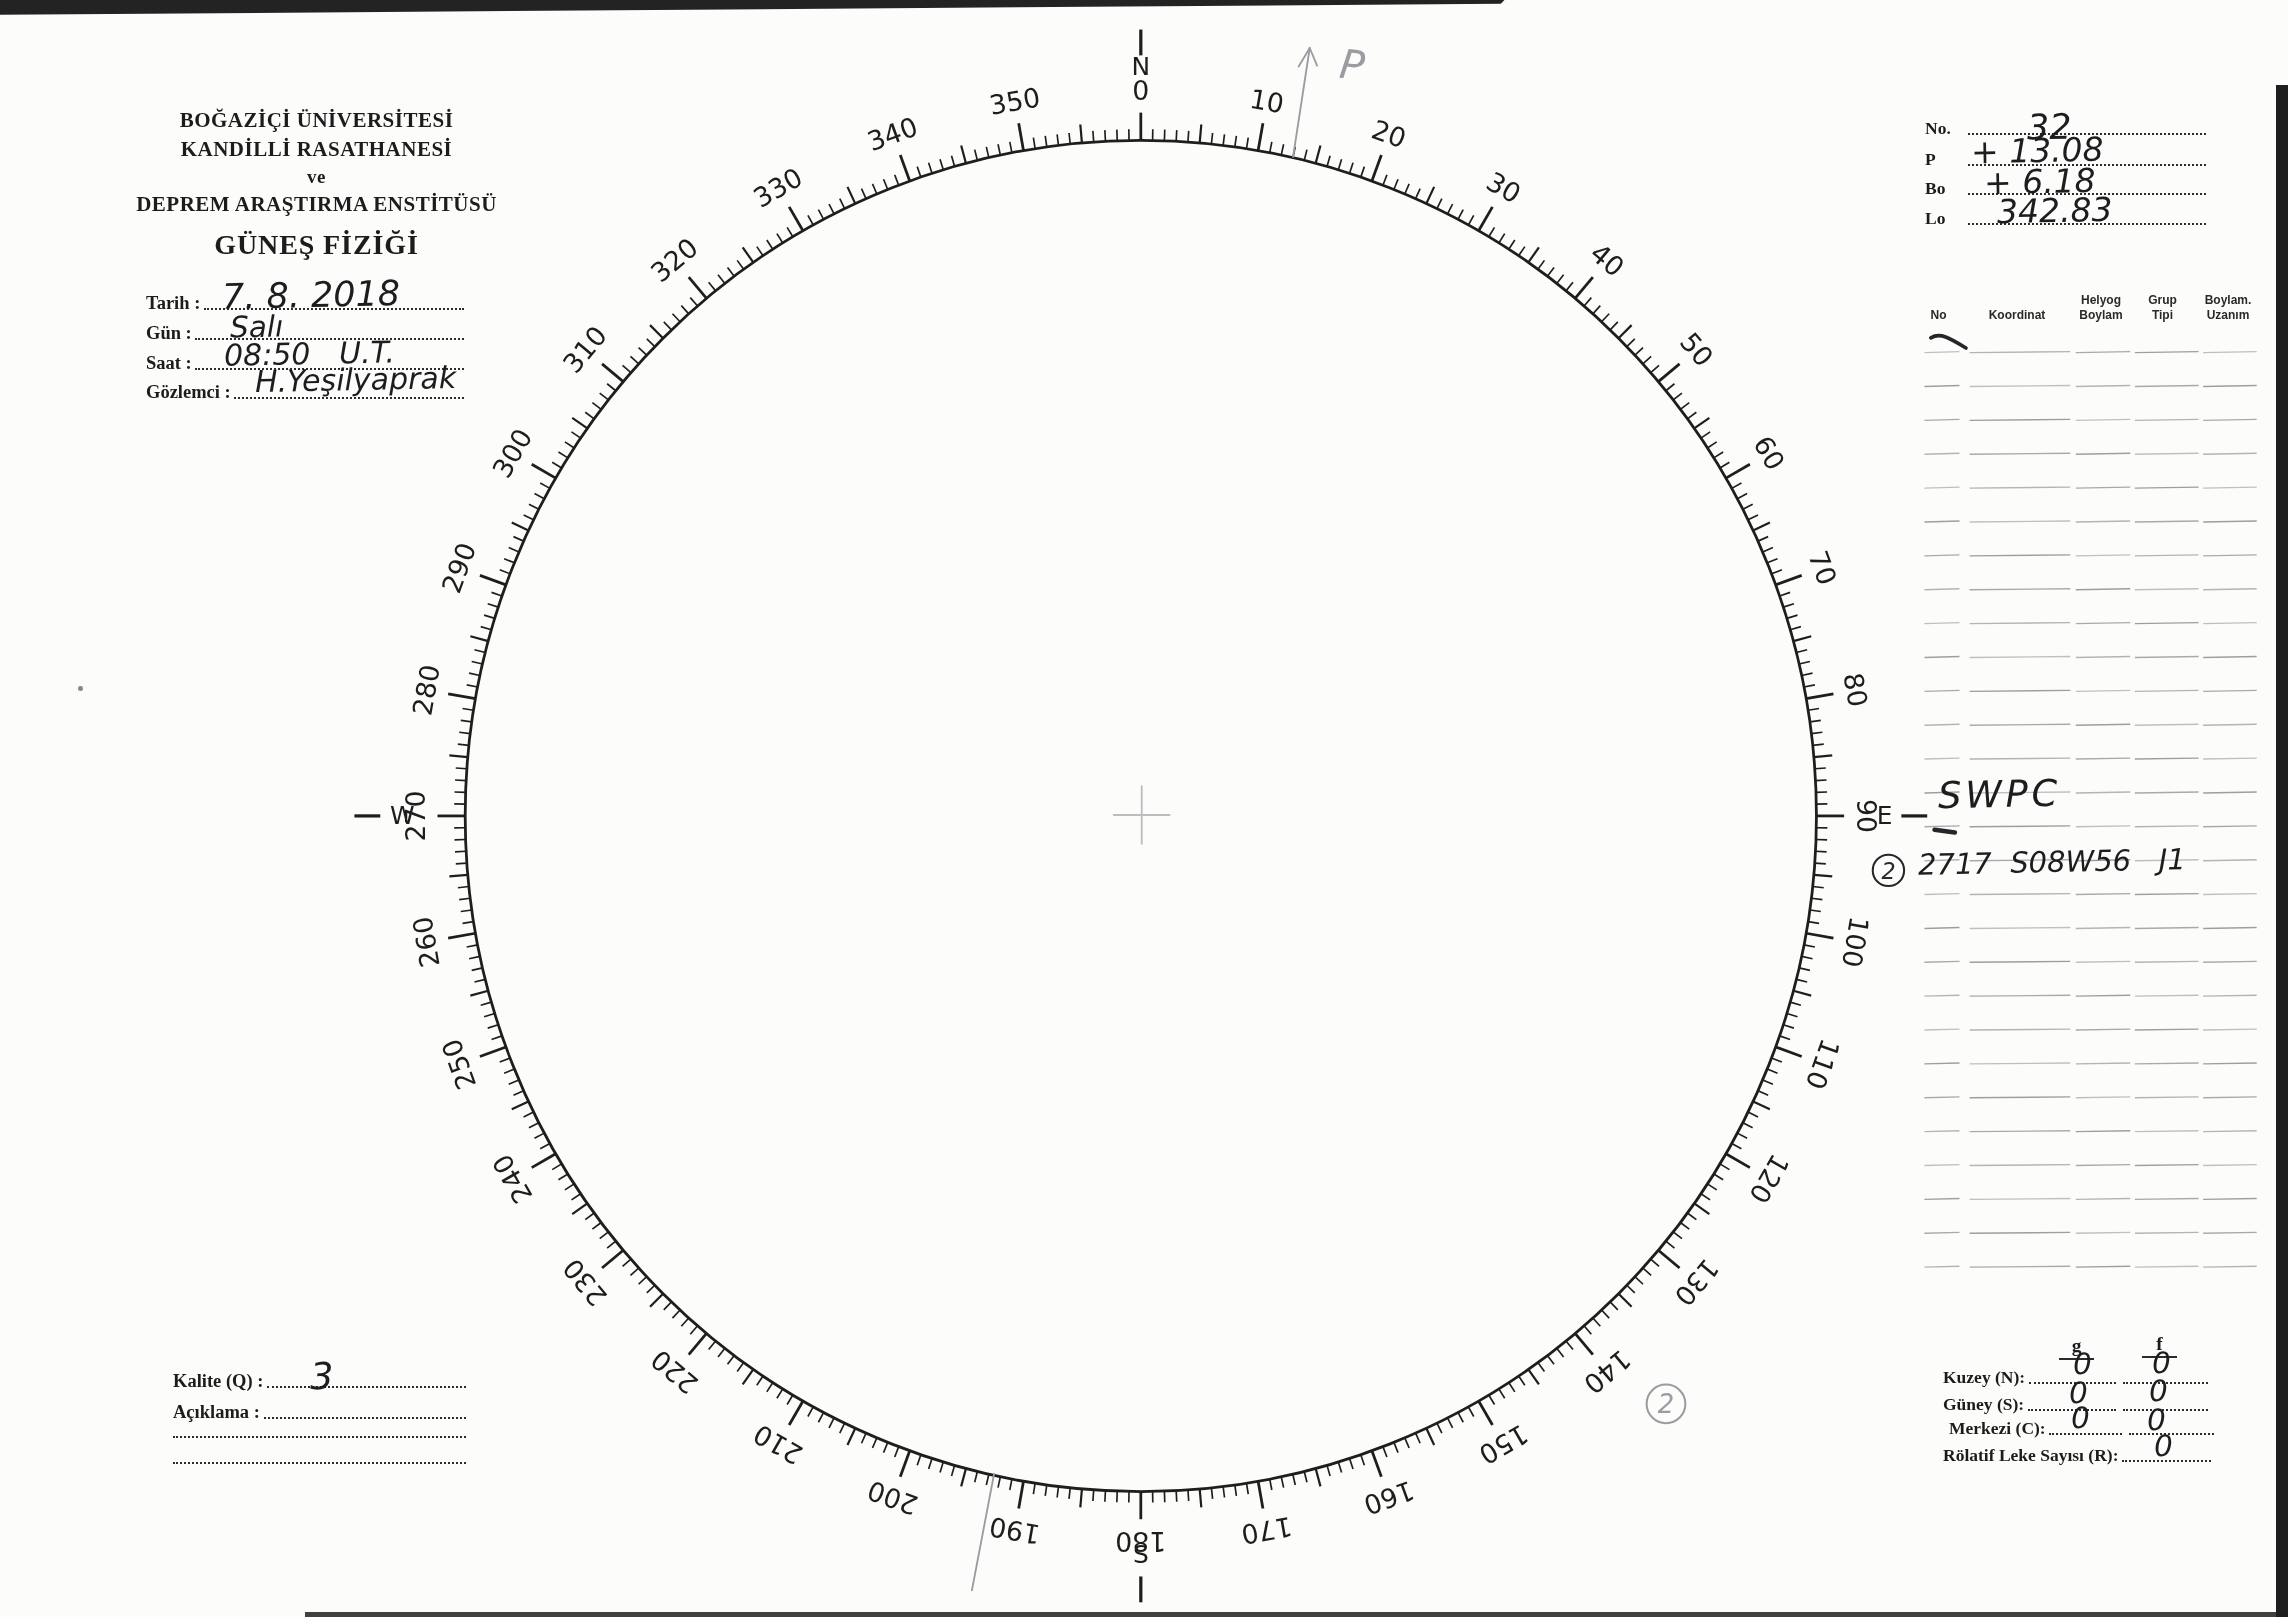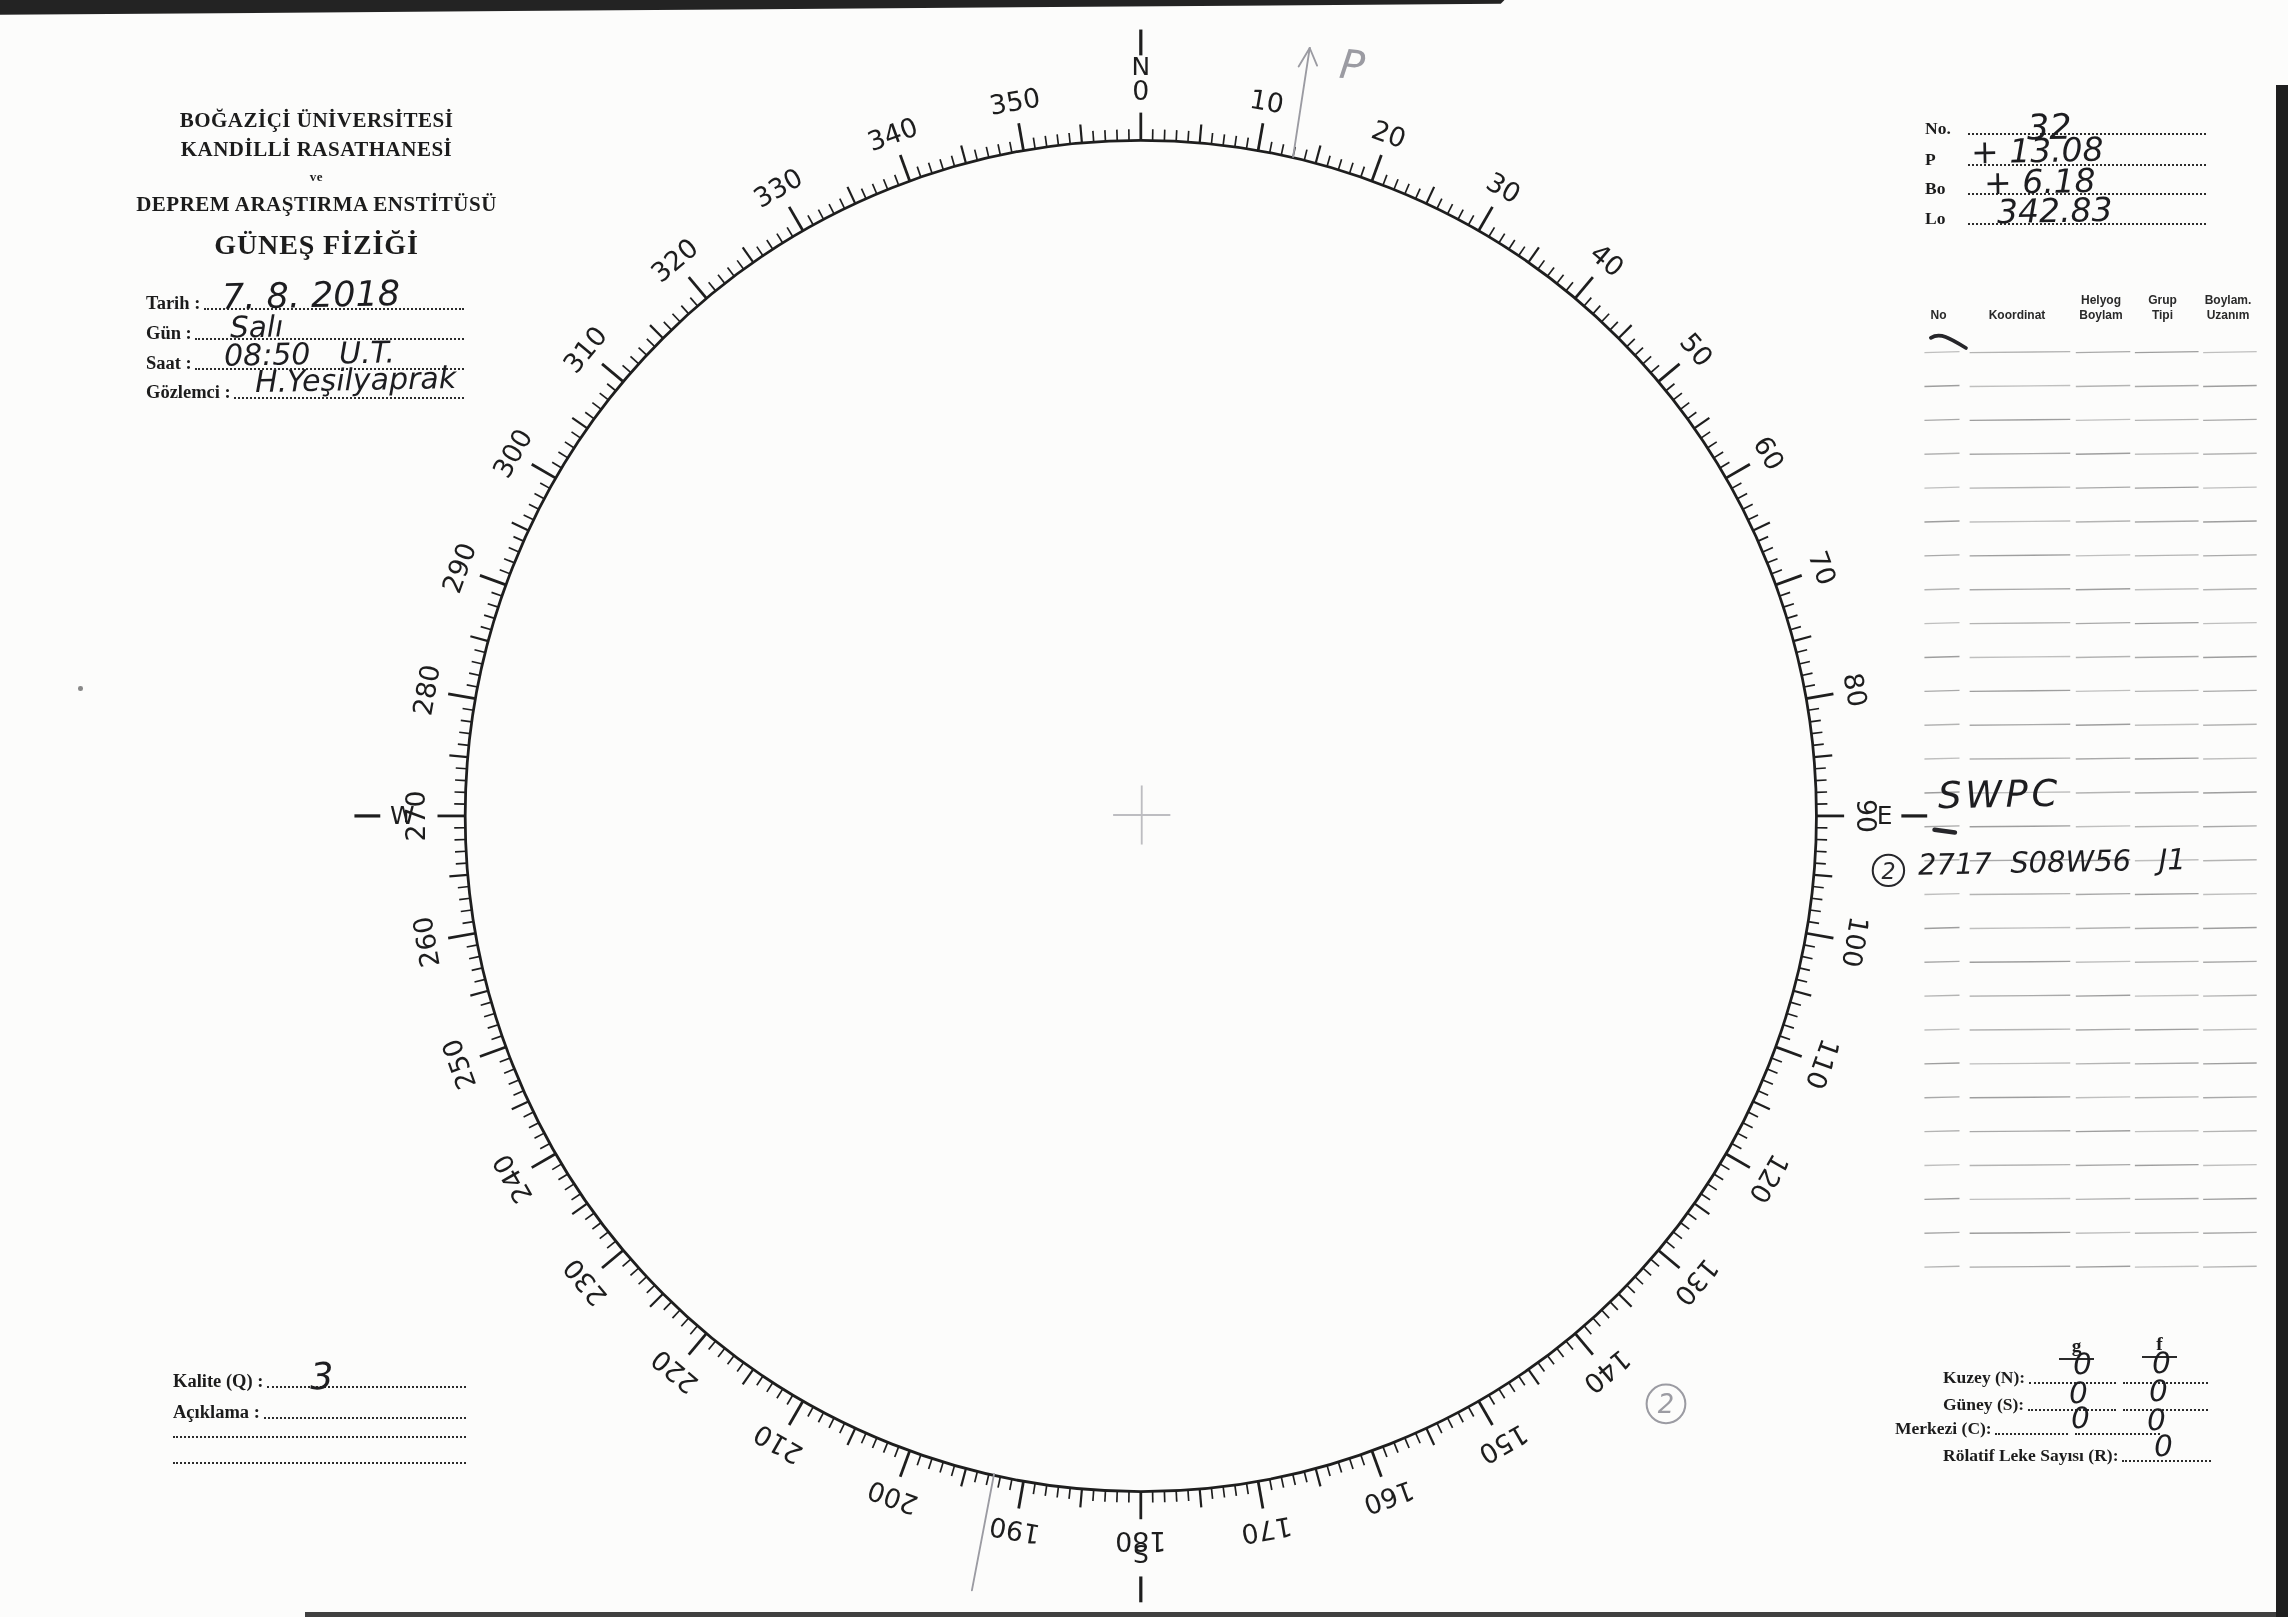--- a/index.html
+++ b/index.html
@@ -5,21 +5,21 @@
   html,body{margin:0;padding:0;}
   body{background:#e8e8e6;}
   #page{
     position:relative; width:2289px; height:1618px;
     background:#fcfcfb; overflow:hidden;
     font-family:"Liberation Serif", serif; color:#1c1c1c;
   }
   
   .inst-block{position:absolute; left:102px; top:98px; width:429px; text-align:center;margin-top:8px;}
   .inst-line{font-weight:bold; font-size:21px; letter-spacing:0.5px; line-height:29px;}
-  .inst-line.small{font-size:13px; line-height:26px;}
+  .inst-line.small{font-size:19px; line-height:26px;}
   .form-title{position:absolute; left:102px; top:229px; width:429px; text-align:center;
     font-weight:bold; font-size:28px; letter-spacing:0.9px;}
   
   .frow{position:absolute; display:flex; align-items:flex-end;}
   .frow .lab{font-weight:bold; font-size:18.5px; white-space:nowrap; flex:none;}
   .frow .dots{flex:1; height:0; border-bottom:2.3px dotted #2b2b2b; margin:0 0 3.7px 3.7px;}
   .eph .lab{width:39px; font-size:17.5px;}
   .cnt .lab{font-size:17.5px;}
   .cnt .dotsA{flex:1; height:0; border-bottom:2.3px dotted #2b2b2b; margin:0 0 3.7px 3.7px;}
   .cnt .dotsB{flex:none; width:85px; height:0; border-bottom:2.3px dotted #2b2b2b; margin:0 0 3.7px 7.4px;}
@@ -717,21 +717,21 @@
   <div class="frow cnt" style="left:1943px;top:1367px;width:265px;">
     <span class="lab">Kuzey (N):</span>
     <span class="dotsA"></span>
     <span class="dotsB"></span>
   </div>
   <div class="frow cnt" style="left:1943px;top:1394px;width:265px;">
     <span class="lab">Güney (S):</span>
     <span class="dotsA"></span>
     <span class="dotsB"></span>
   </div>
-  <div class="frow cnt" style="left:1895px;top:1418px;width:265px;">
+  <div class="frow cnt" style="left:1949px;top:1418px;width:265px;">
     <span class="lab">Merkezi (C):</span>
     <span class="dotsA"></span>
     <span class="dotsB"></span>
   </div>
   <div class="frow cnt" style="left:1943px;top:1445px;width:268px;">
     <span class="lab">Rölatif Leke Sayısı (R):</span>
     <span class="dotsA"></span>
   </div>
 
   <div class="hw" style="left:2073px;top:1347px;font-size:29.5px;">0</div>

